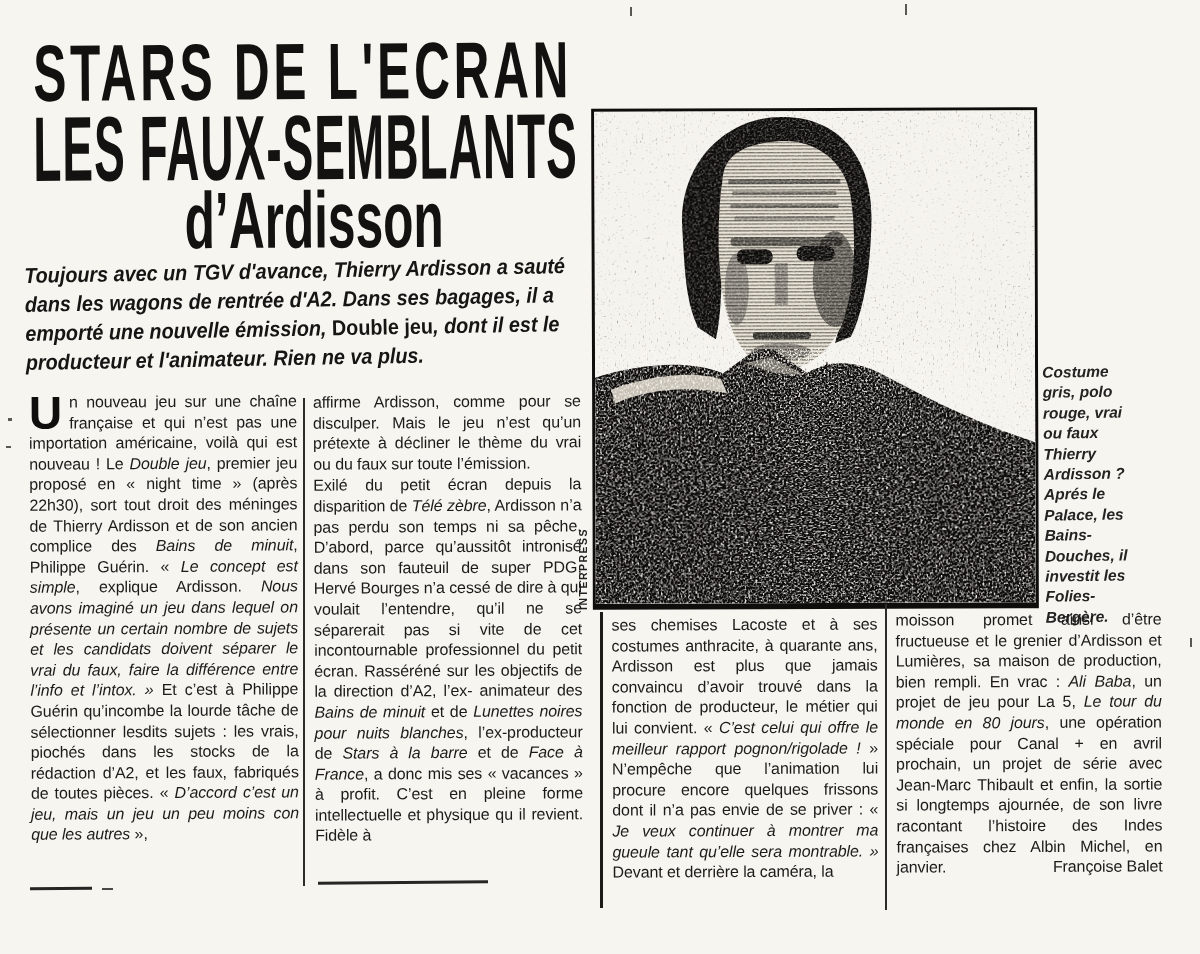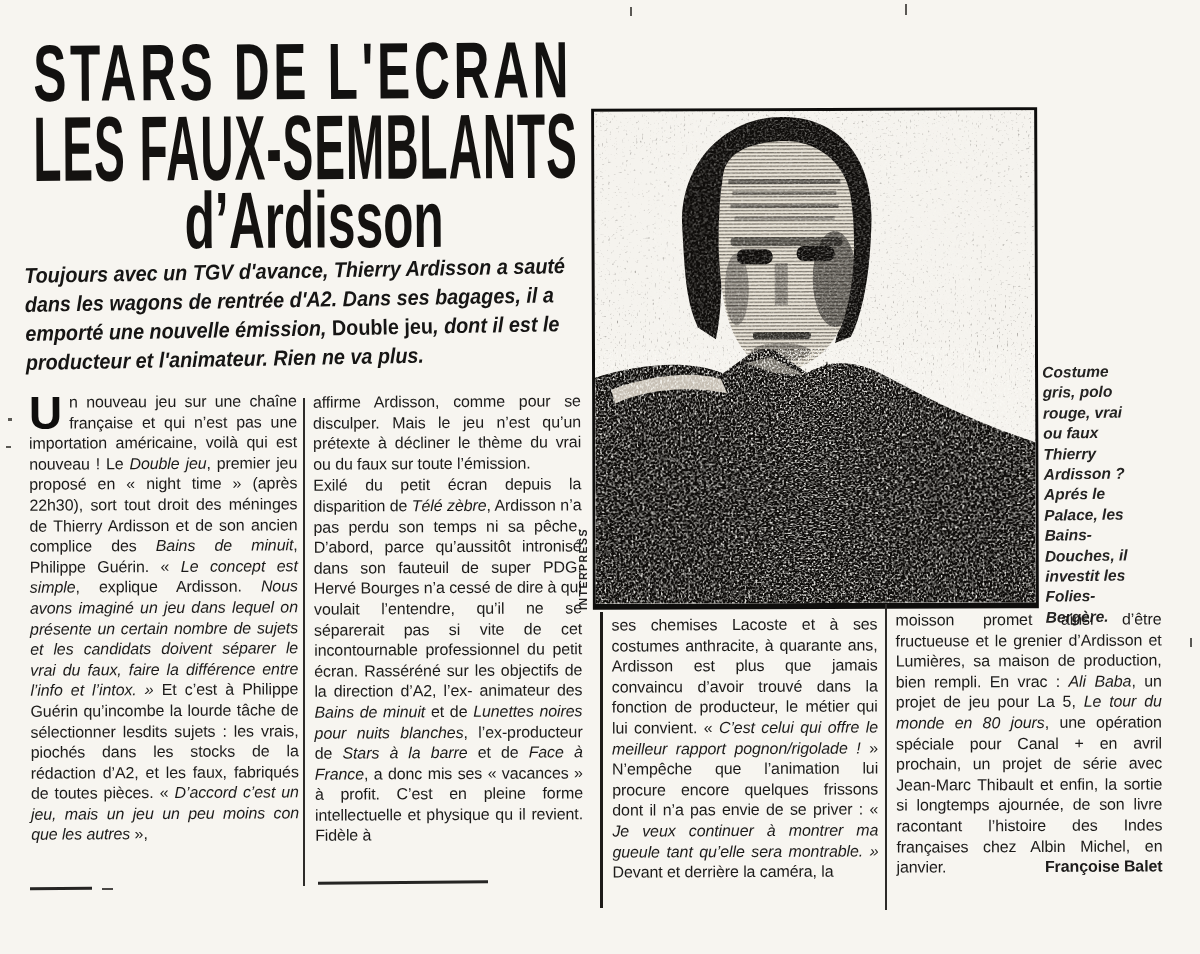--- a/index.html
+++ b/index.html
@@ -32,21 +32,21 @@
   
   .standfirst{
     left:24px;top:262px;width:618px;
     font-size:21.5px;line-height:29px;font-weight:bold;font-style:italic;
     color:#161514;
     transform:rotate(-1.05deg) scaleX(0.92);transform-origin:0 0;
     letter-spacing:0px;
   }
   .seg-up{font-style:normal;}
   .seg-i{font-style:italic;}
-  .seg-by{font-weight:bold;float:right;font-style:normal;}
+  .seg-by{font-weight:normal;float:right;font-style:normal;}
   
   .col{
     font-size:16px;line-height:20.6px;text-align:justify;color:#1c1b1a;
     letter-spacing:-0.1px;
   }
   .col p{margin:0;}
   .col p + p{margin-top:1px;}
   .col1{left:30px;top:392px;width:268px;transform:rotate(-0.3deg);}
   .col2{left:314px;top:392px;width:268px;transform:rotate(-0.3deg);}
   .col3{left:612px;top:615px;width:266px;transform:rotate(-0.25deg);}

